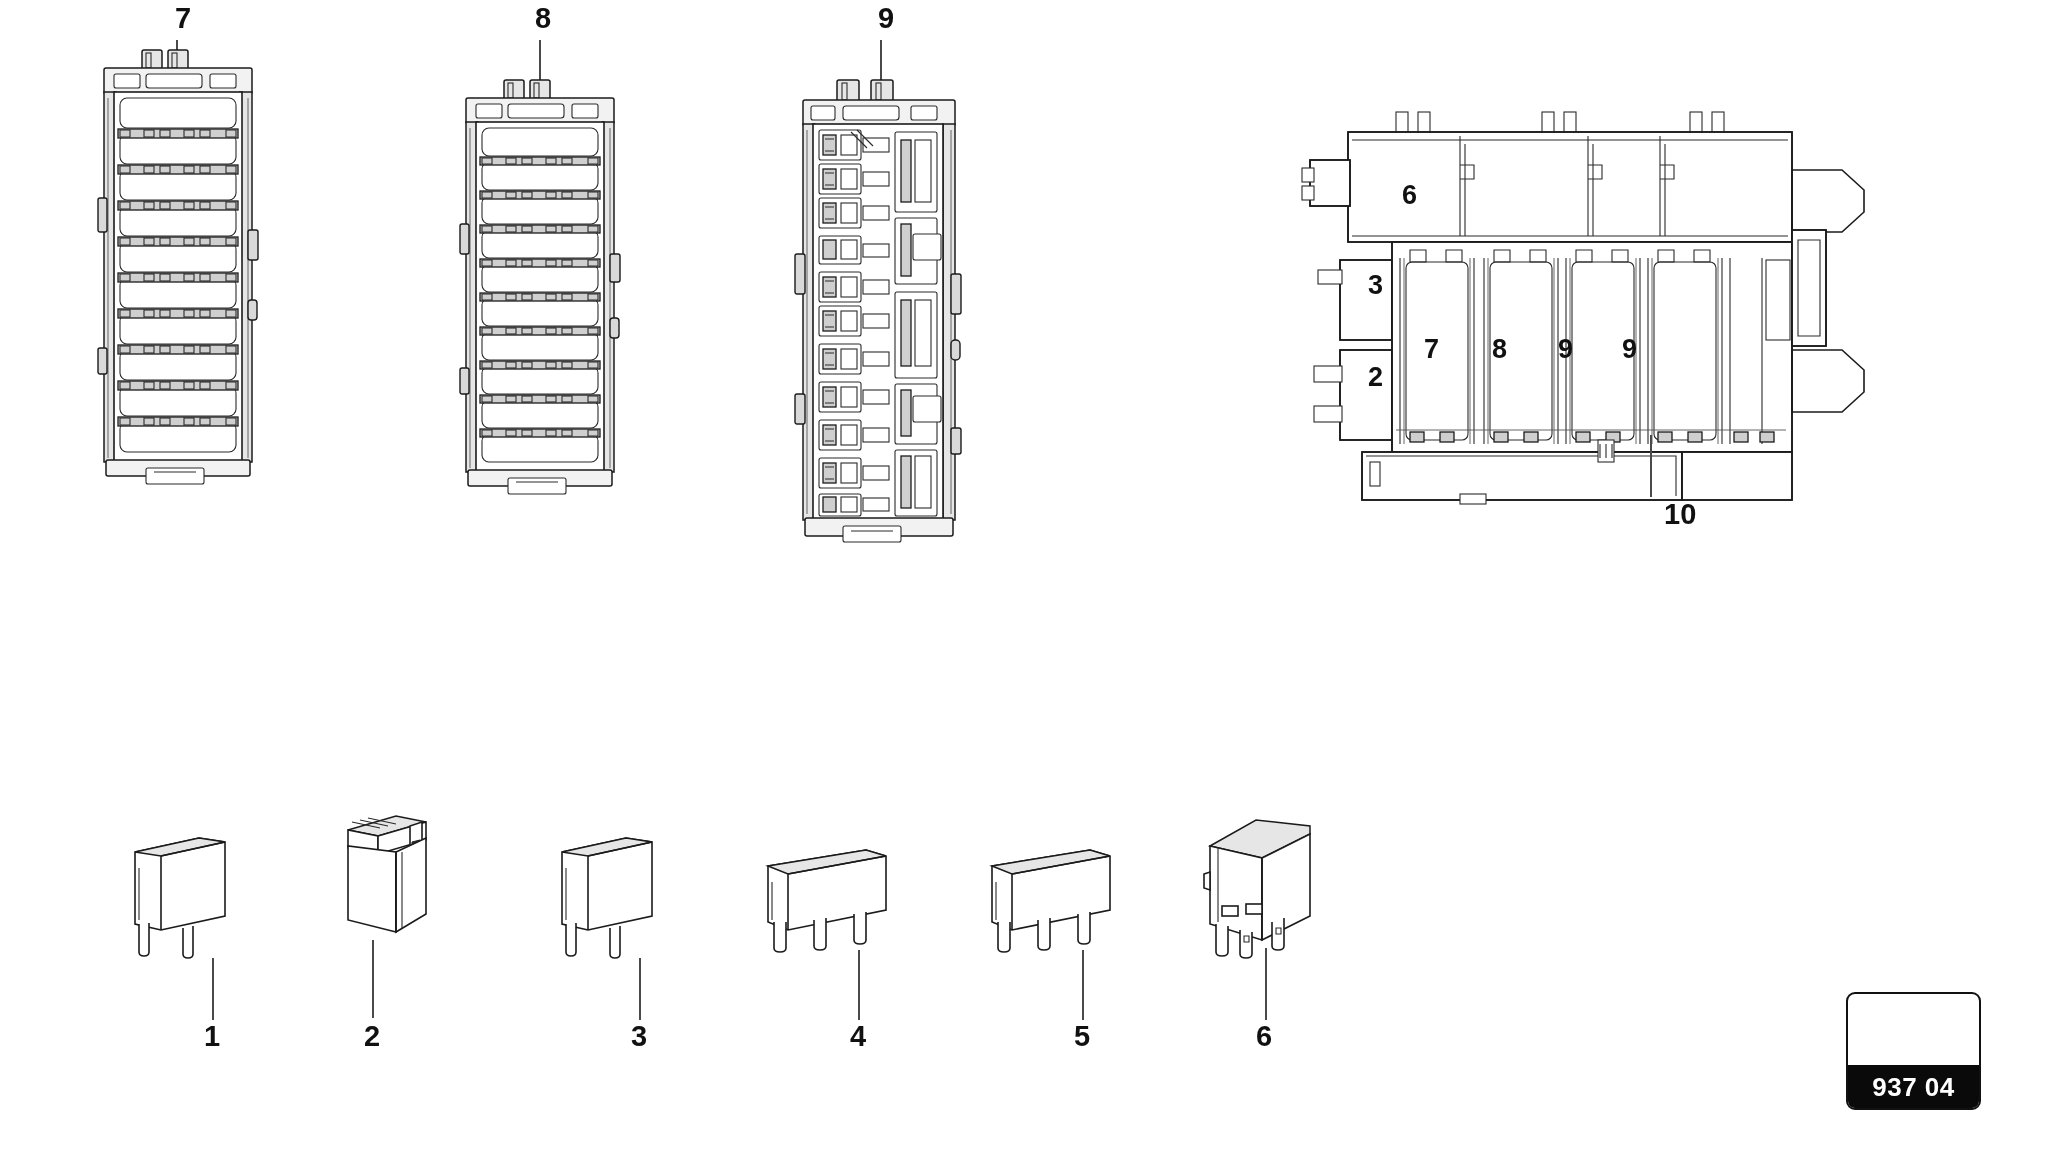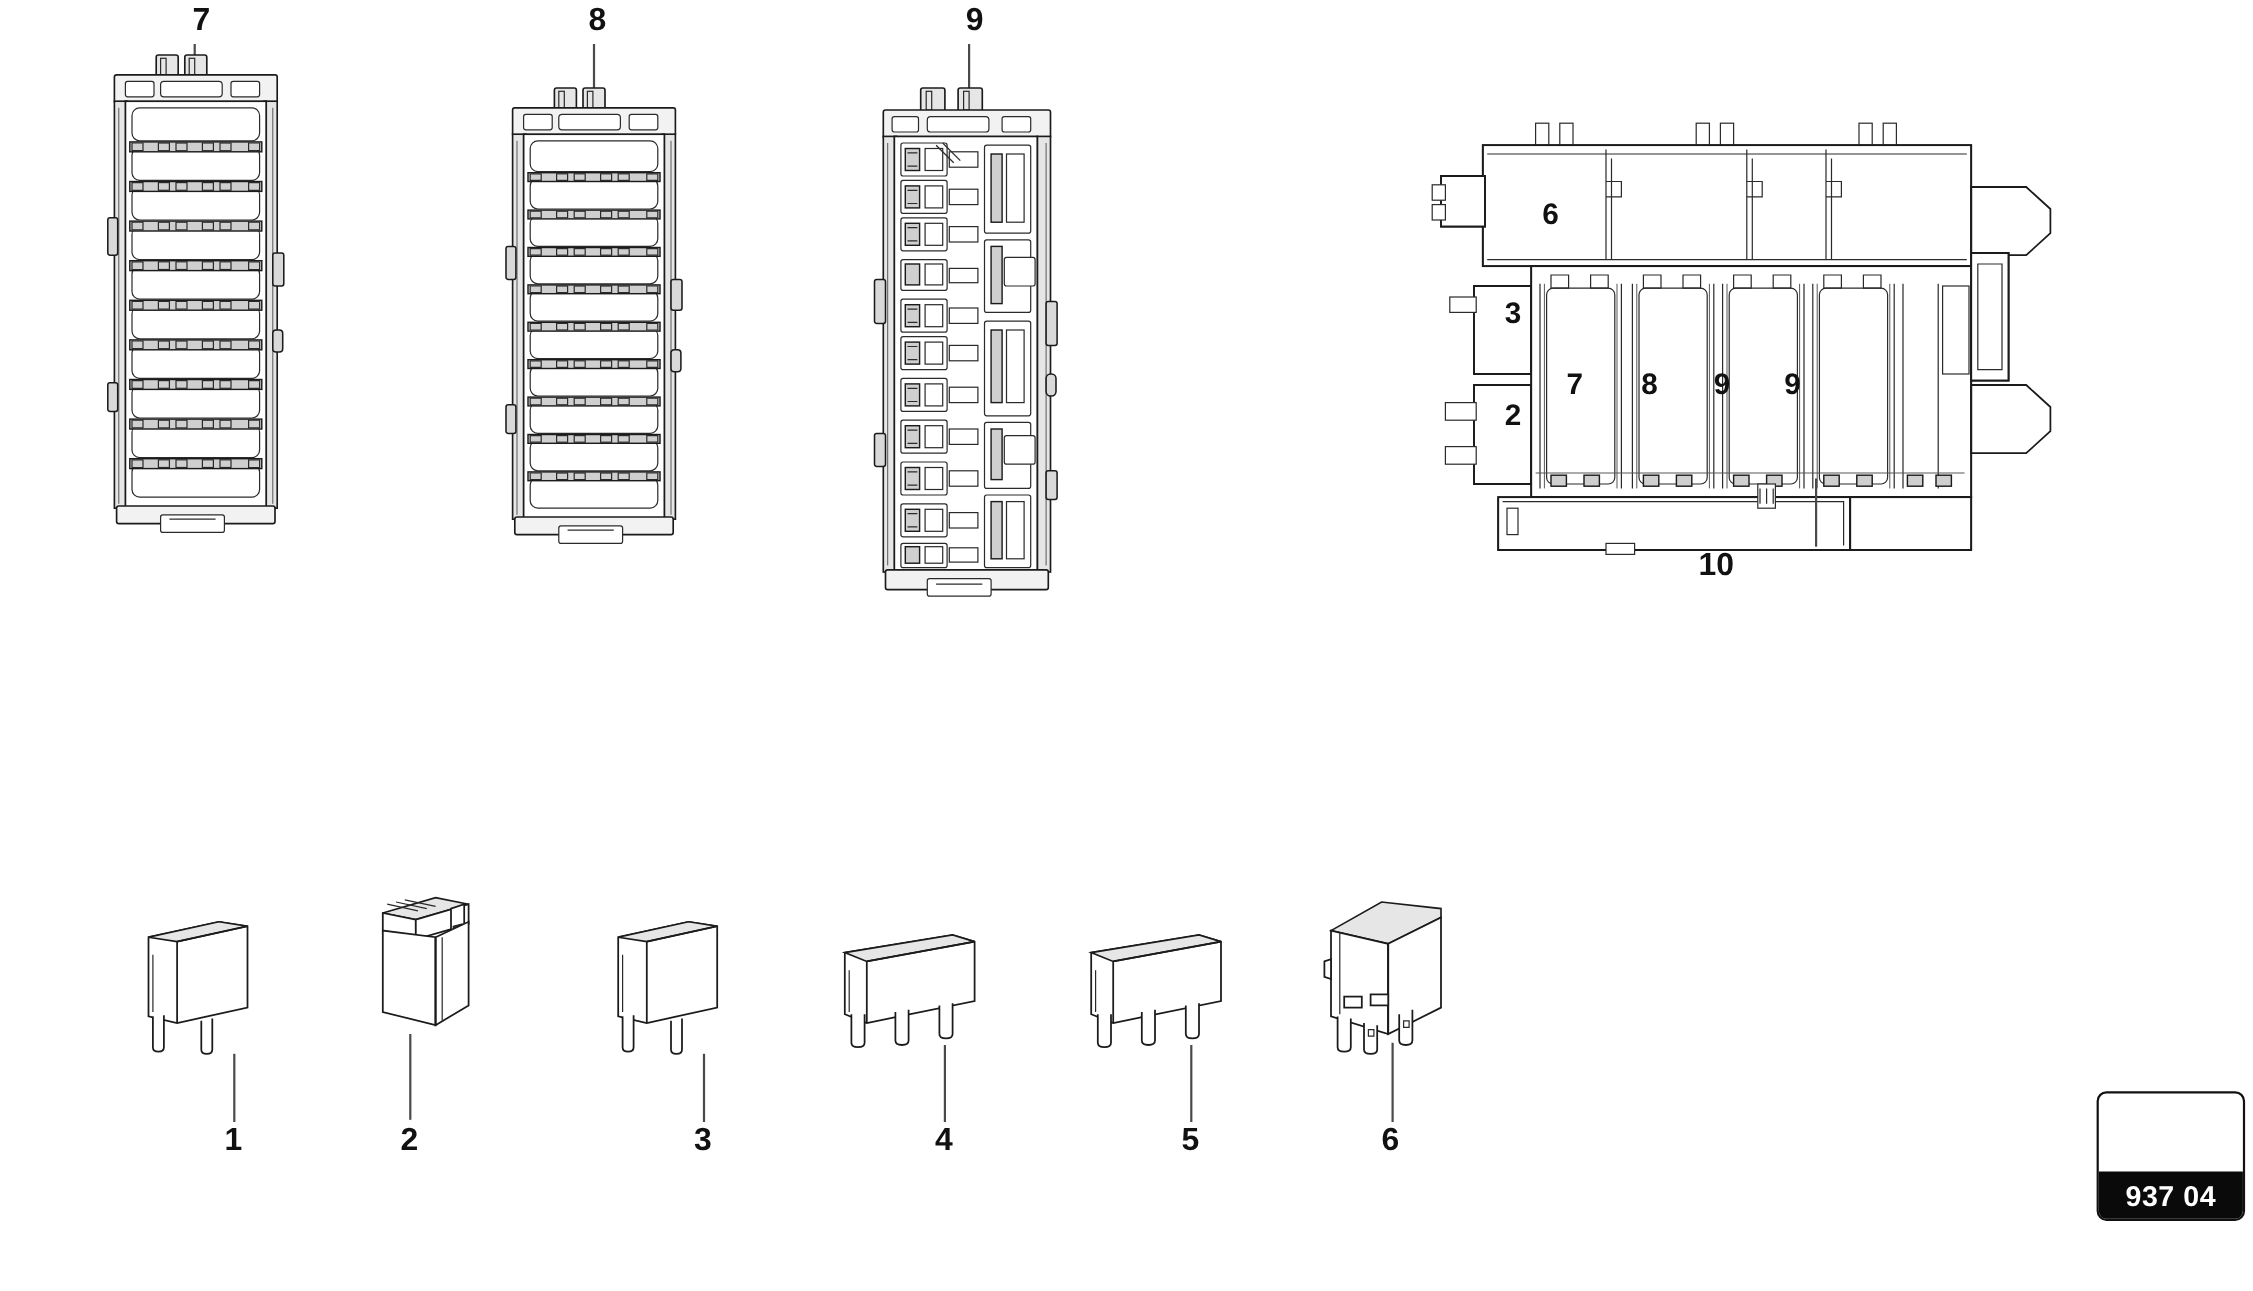--- a/index.html
+++ b/index.html
@@ -12,21 +12,21 @@
   .stage{position:absolute;left:0;top:0;width:2048px;height:1174px;}
   .callout{
     position:absolute;font-weight:bold;font-size:27px;line-height:1;
     color:#111;letter-spacing:0;white-space:nowrap;
   }
   .callout.big{font-size:29px;}
   .leader{position:absolute;background:#4a4a4a;width:2px;}
   .svgwrap{position:absolute;}
   svg{display:block;overflow:visible;}
   .refplate{
-    position:absolute;left:1906px;top:992px;width:135px;height:118px;
+    position:absolute;left:1846px;top:992px;width:135px;height:118px;
     border-radius:9px;background:#ffffff;border:2px solid #111;
     box-sizing:border-box;overflow:hidden;
   }
   .refplate .band{
     position:absolute;left:-2px;right:-2px;bottom:-2px;height:45px;
     background:#0a0a0a;display:flex;align-items:center;justify-content:center;
   }
   .refplate .band span{
     color:#fff;font-weight:bold;font-size:26px;letter-spacing:0.5px;
   }
@@ -513,21 +513,21 @@
 
   <div class="callout" style="left:1402px;top:182px;">6</div>
   <div class="callout" style="left:1368px;top:272px;">3</div>
   <div class="callout" style="left:1368px;top:364px;">2</div>
   <div class="callout" style="left:1424px;top:336px;">7</div>
   <div class="callout" style="left:1492px;top:336px;">8</div>
   <div class="callout" style="left:1558px;top:336px;">9</div>
   <div class="callout" style="left:1622px;top:336px;">9</div>
 
   <div class="leader" style="left:1650px;top:435px;height:62px;"></div>
-  <div class="callout big" style="left:1544px;top:500px;">10</div>
+  <div class="callout big" style="left:1664px;top:500px;">10</div>
 
   <div class="svgwrap" style="left:125px;top:820px;">
     <svg width="110" height="140" viewBox="0 0 110 140">
       <path class="fillw" d="M10 32 L74 18 L100 22 L100 96 L36 110 L10 104 Z"></path>
       <path class="fillgg" d="M10 32 L74 18 L100 22 L36 36 Z"></path>
       <path class="ln" d="M36 36 L36 110 M36 36 L100 22"></path>
       <path class="fillw" d="M14 104 L14 132 q0 4 5 4 q5 0 5 -4 L24 103"></path>
       <path class="fillw" d="M58 108 L58 134 q0 4 5 4 q5 0 5 -4 L68 106"></path>
       <path class="ln-t" d="M14 48 L14 100"></path>
     </svg>

